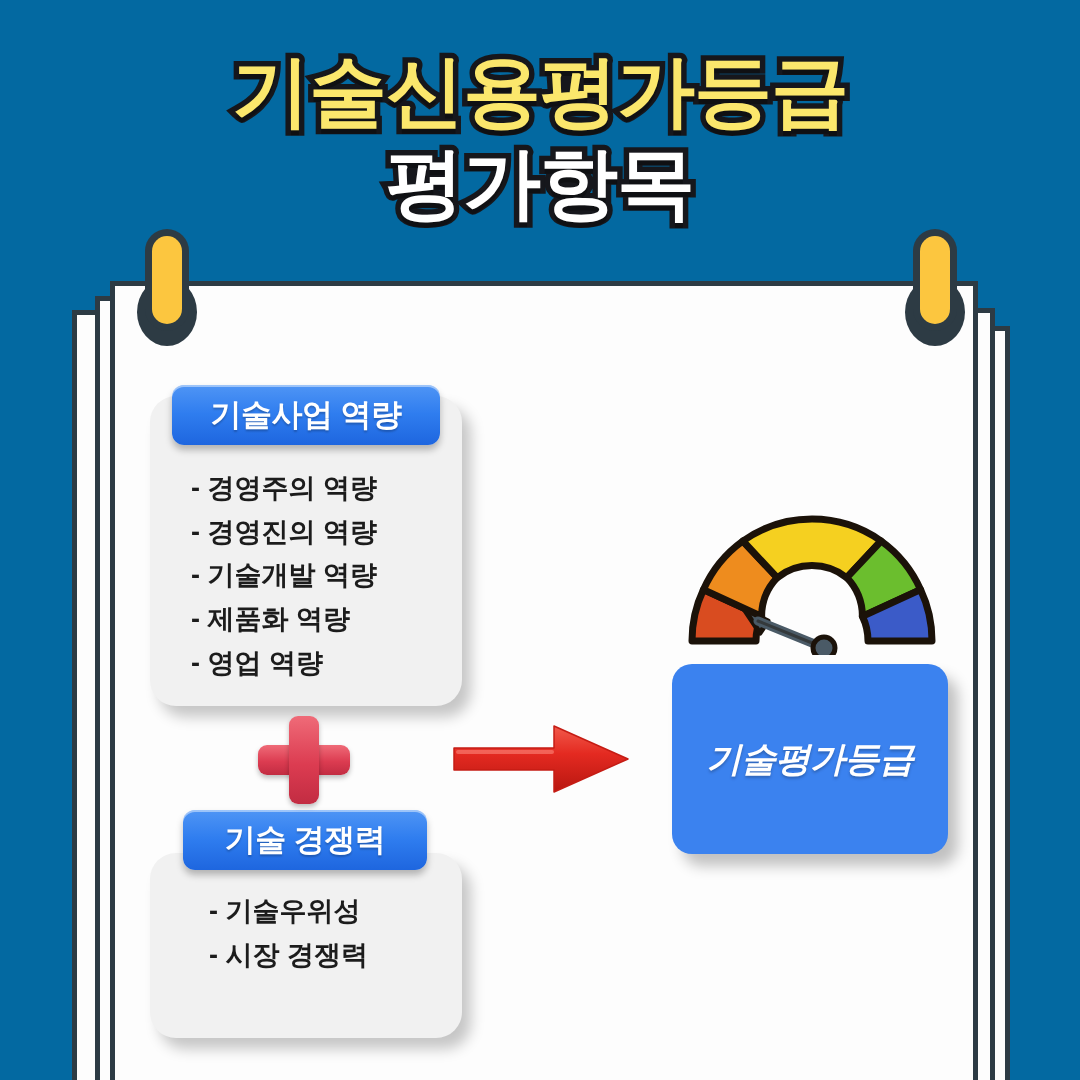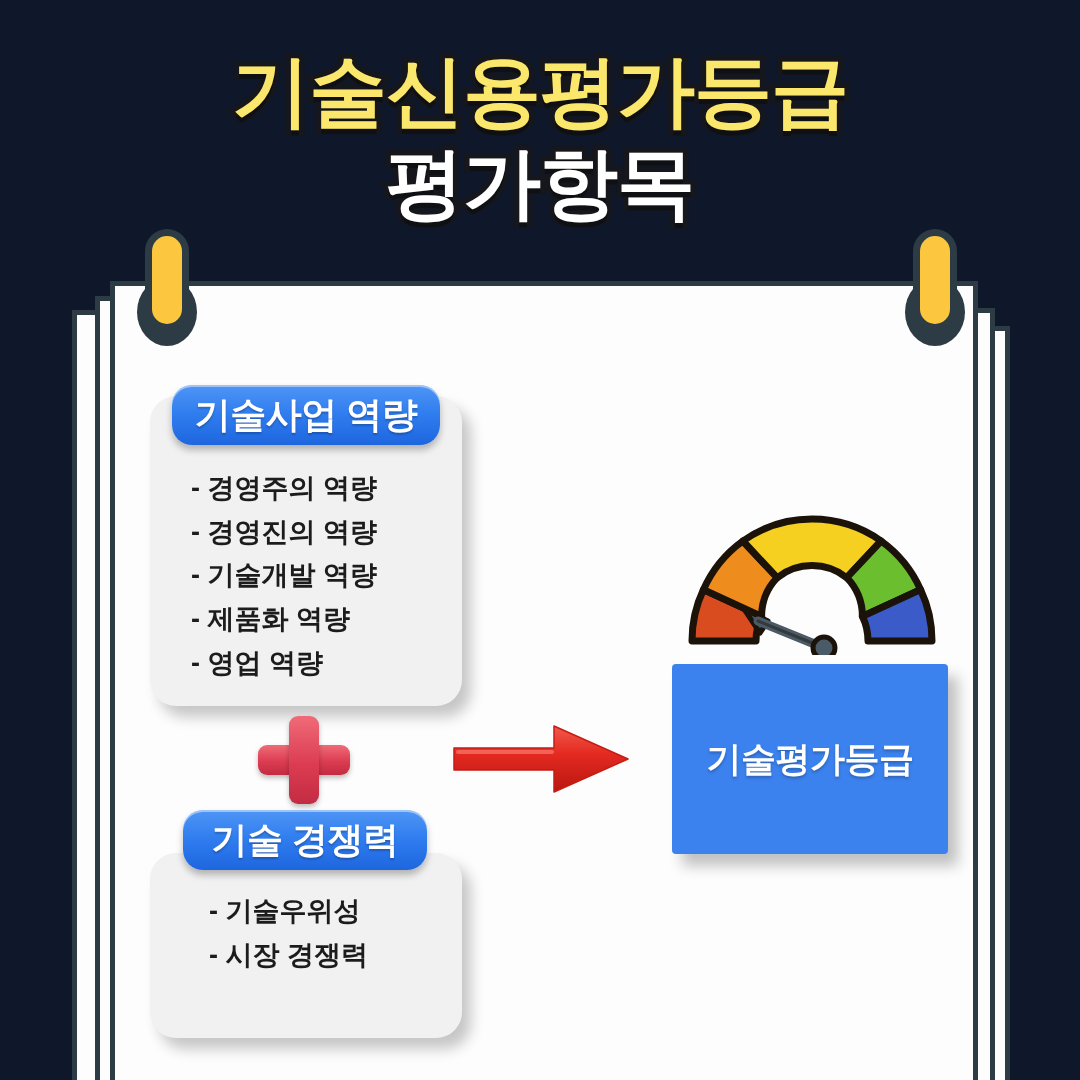--- a/index.html
+++ b/index.html
@@ -5,21 +5,21 @@
   html, body {
     margin: 0;
     padding: 0;
     background: #ffffff;
   }
   #stage {
     position: relative;
     width: 1080px;
     height: 1080px;
     overflow: hidden;
-    background: #0f172a;
+    background: #0369a1;
     font-family: "Liberation Sans", "DejaVu Sans", sans-serif;
     user-select: none;
   }
 
   
   .title-block {
     position: absolute;
     top: 52px;
     left: 0;
     width: 1080px;
@@ -108,24 +108,24 @@
     white-space: nowrap;
   }
 
   
   .pill {
     position: absolute;
     display: flex;
     align-items: center;
     justify-content: center;
     background: linear-gradient(180deg, #4f95f5 0%, #2f7def 48%, #1e66df 100%);
-    border-radius: 20px;
+    border-radius: 12px;
     box-shadow: 0 5px 7px rgba(0,0,0,0.26), inset 0 2px 0 rgba(255,255,255,0.45);
     color: #ffffff;
-    font-size: 36px;
+    font-size: 31px;
     font-weight: 900;
     letter-spacing: -0.5px;
     text-shadow: 0 2px 2px rgba(0,0,0,0.22);
     white-space: nowrap;
   }
   .pill-top    { left: 172px; top: 385px; width: 268px; height: 60px; }
   .pill-bottom { left: 183px; top: 810px; width: 244px; height: 60px; }
 
   
   .plus-wrap { position: absolute; left: 258px; top: 716px; width: 92px; height: 88px; }
@@ -143,26 +143,27 @@
 
   
   .gauge-wrap { position: absolute; left: 684px; top: 505px; width: 256px; height: 150px; }
 
   
   .result-box {
     position: absolute;
     left: 672px; top: 664px;
     width: 276px; height: 190px;
     background: #3b82ef;
-    border-radius: 4px;
+    border-radius: 20px;
     box-shadow: 10px 12px 14px rgba(0,0,0,0.24);
     display: flex;
     flex-direction: column;
     align-items: center;
     justify-content: center;
+    font-style: italic;
   }
   .result-line {
     color: #ffffff;
     font-size: 35px;
     font-weight: 900;
     letter-spacing: -0.5px;
     line-height: 1.28;
     text-shadow: 0 2px 3px rgba(0,0,0,0.25);
     white-space: nowrap;
   }

